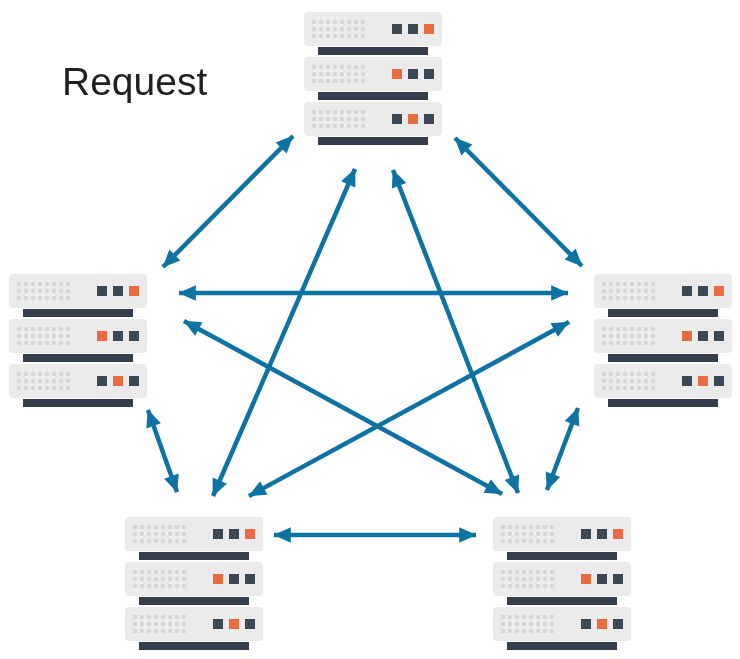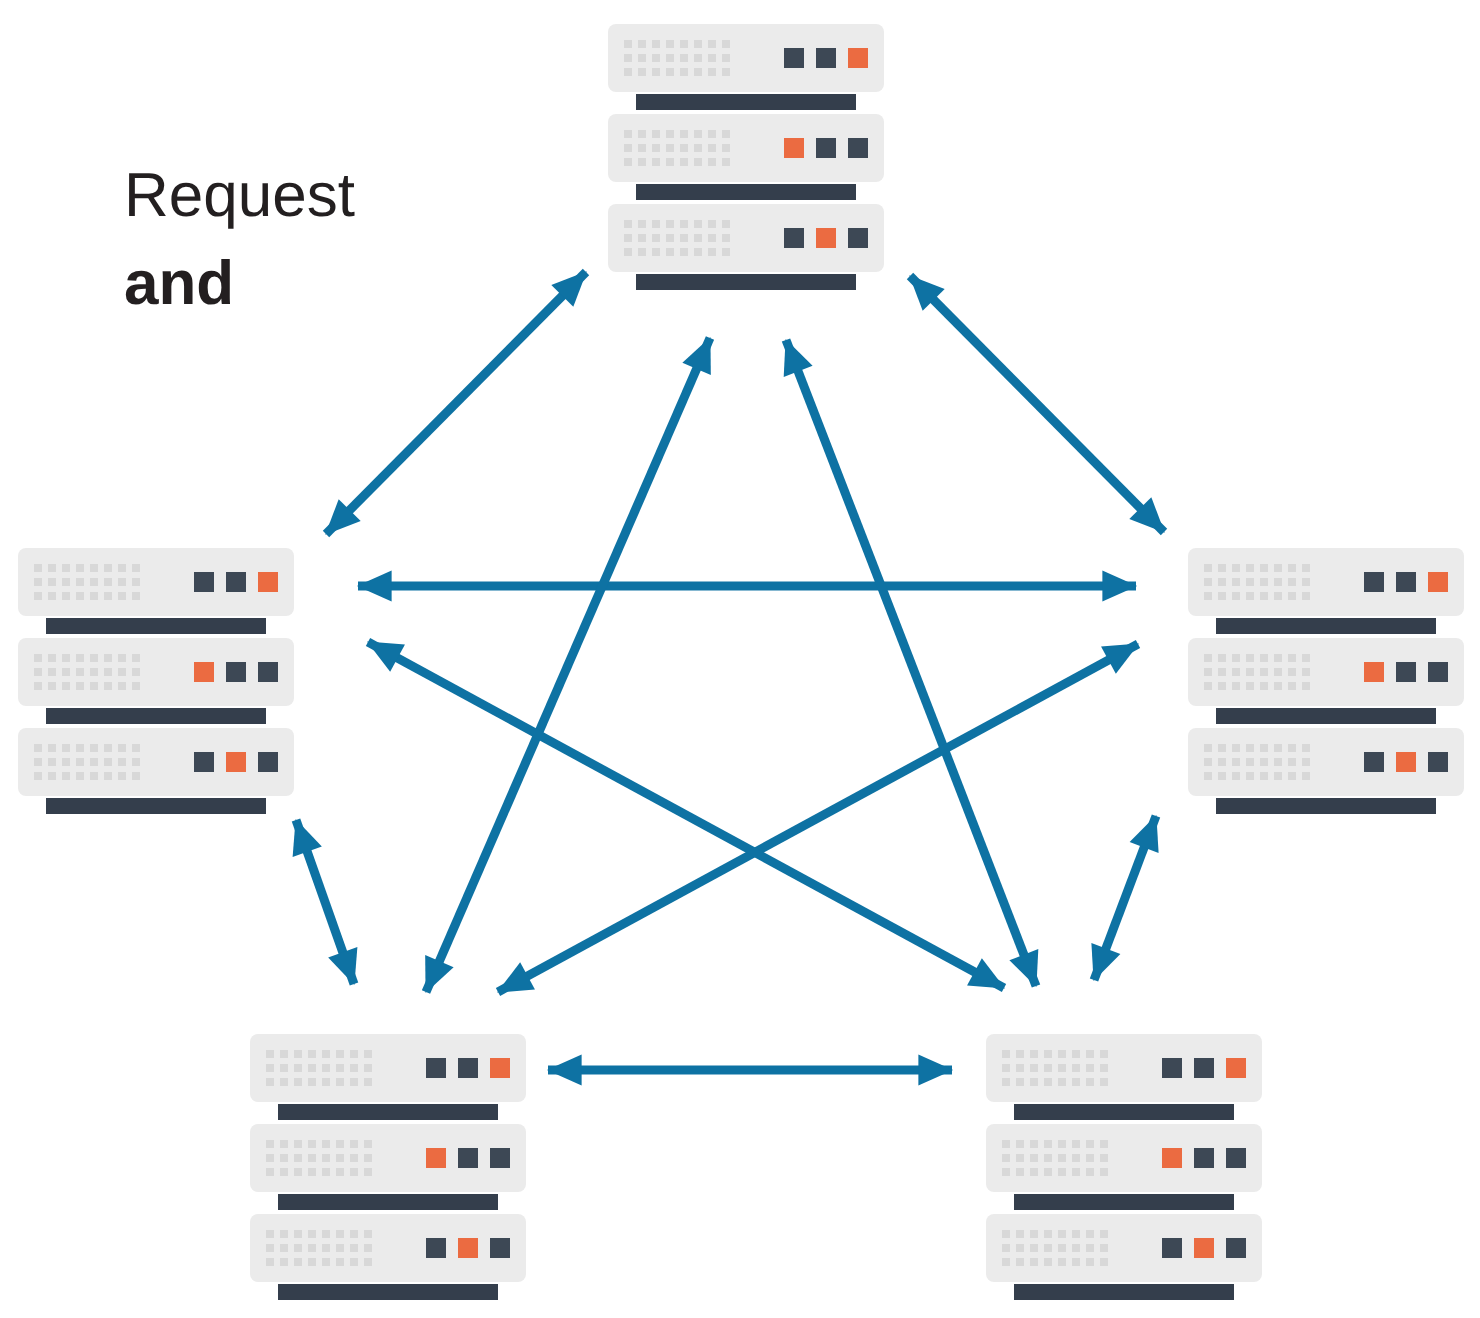--- a/index.html
+++ b/index.html
@@ -14,23 +14,22 @@
     width: 740px; height: 659px;
     background: var(--background, #ffffff);
     overflow: hidden;
   }
   svg.arrows { position: absolute; left: 0; top: 0; }
   .edge { stroke: var(--arrow, #0e72a3); stroke-width: 4.5px; }
   .edge-head { fill: var(--arrow, #0e72a3); }
 
   .caption {
     position: absolute; left: 62px; top: 60px;
-    font-size: 31px; line-height: 44px;
+    font-size: 39px; line-height: 44px;
     color: var(--text, #231f20);
-    margin-top: 16px;
   }
   .caption .bold { font-weight: bold; }
 
   .stack { position: absolute; }
   .unit-body {
     position: relative;
     height: 34px;
     background: var(--server_body, #ebebeb);
     border-radius: 4px;
     margin-bottom: 1px;
@@ -73,21 +72,20 @@
       <line x1="393" y1="170" x2="518" y2="493" class="edge" marker-start="url(#arrowhead)" marker-end="url(#arrowhead)"></line>
       <line x1="148" y1="410" x2="177" y2="492" class="edge" marker-start="url(#arrowhead)" marker-end="url(#arrowhead)"></line>
       <line x1="578" y1="408" x2="547" y2="490" class="edge" marker-start="url(#arrowhead)" marker-end="url(#arrowhead)"></line>
       <line x1="274" y1="535" x2="476" y2="535" class="edge" marker-start="url(#arrowhead)" marker-end="url(#arrowhead)"></line>
       <line x1="249" y1="496" x2="569" y2="322" class="edge" marker-start="url(#arrowhead)" marker-end="url(#arrowhead)"></line>
       <line x1="502" y1="494" x2="184" y2="321" class="edge" marker-start="url(#arrowhead)" marker-end="url(#arrowhead)"></line>
     </svg>
 
   <div class="caption">
     <div>Request</div>
-    <div class="bold">and</div>
   </div>
 
   <div>
       <div class="stack" style="left: 304px; top: 12px; width: 138px;">
         <div class="unit-body">
           <div class="dots" style="grid-template-columns: repeat(8, 4px);">
             <span class="dot"></span>
             <span class="dot"></span>
             <span class="dot"></span>
             <span class="dot"></span>

